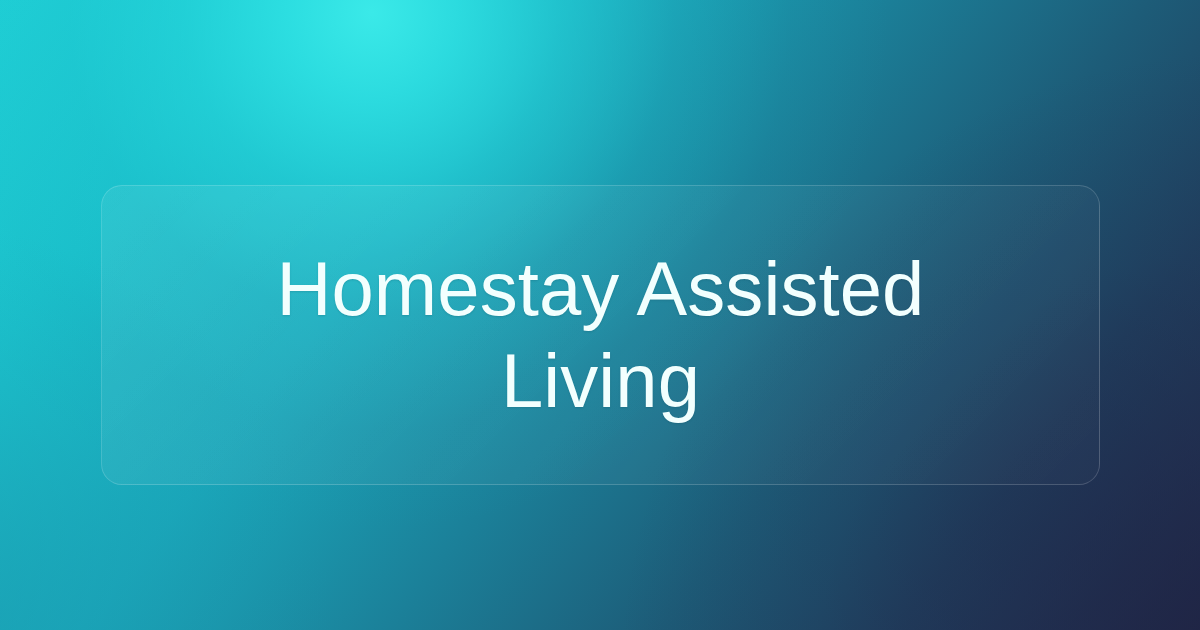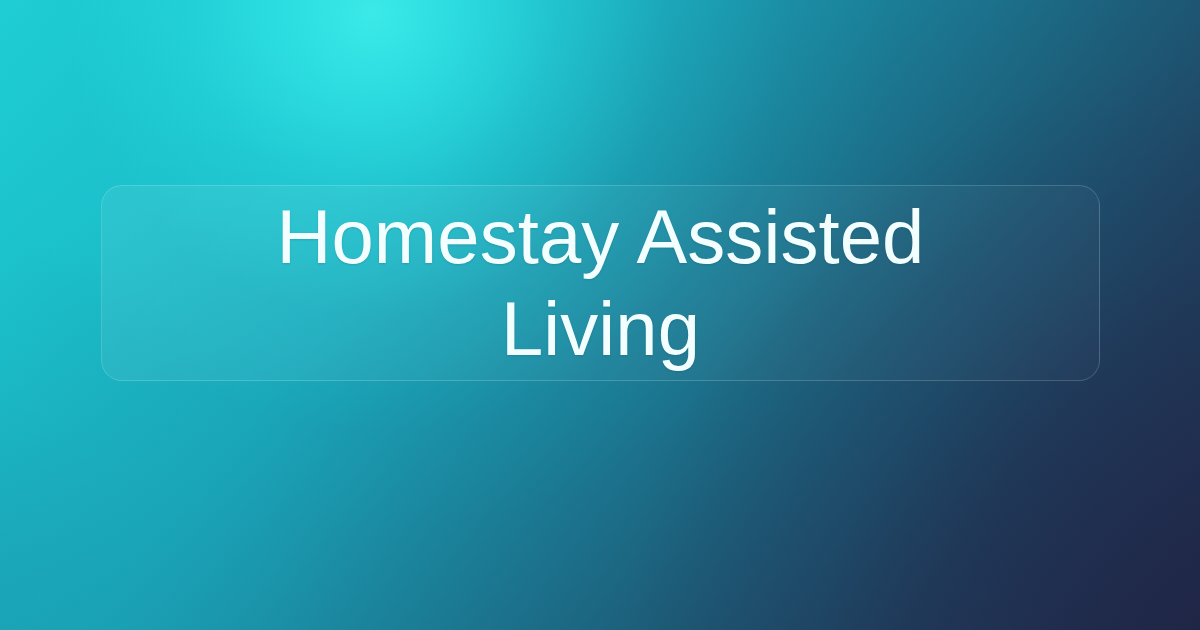--- a/index.html
+++ b/index.html
@@ -74,21 +74,21 @@
         rgba(27,150,172,0.22) 45%,
         rgba(27,150,172,0.00) 78%);
   }
 
   
   .title-card {
     position: absolute;
     left: 101px;
     top: 185px;
     width: 999px;
-    height: 196px;
+    height: 300px;
     border-radius: 21px;
     border: 1px solid rgba(255,255,255,0.17);
     background: linear-gradient(135deg,
         rgba(255,255,255,0.075) 0%,
         rgba(255,255,255,0.045) 45%,
         rgba(255,255,255,0.020) 100%);
     display: flex;
     align-items: center;
     justify-content: center;
     padding: 0 40px;

